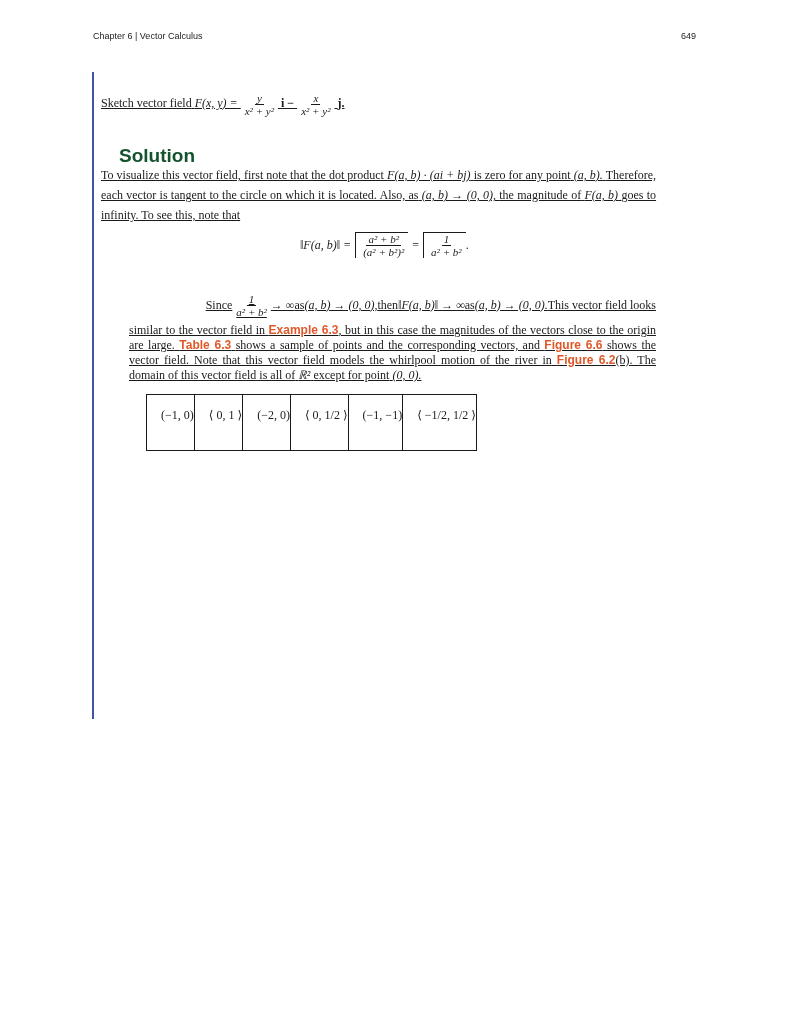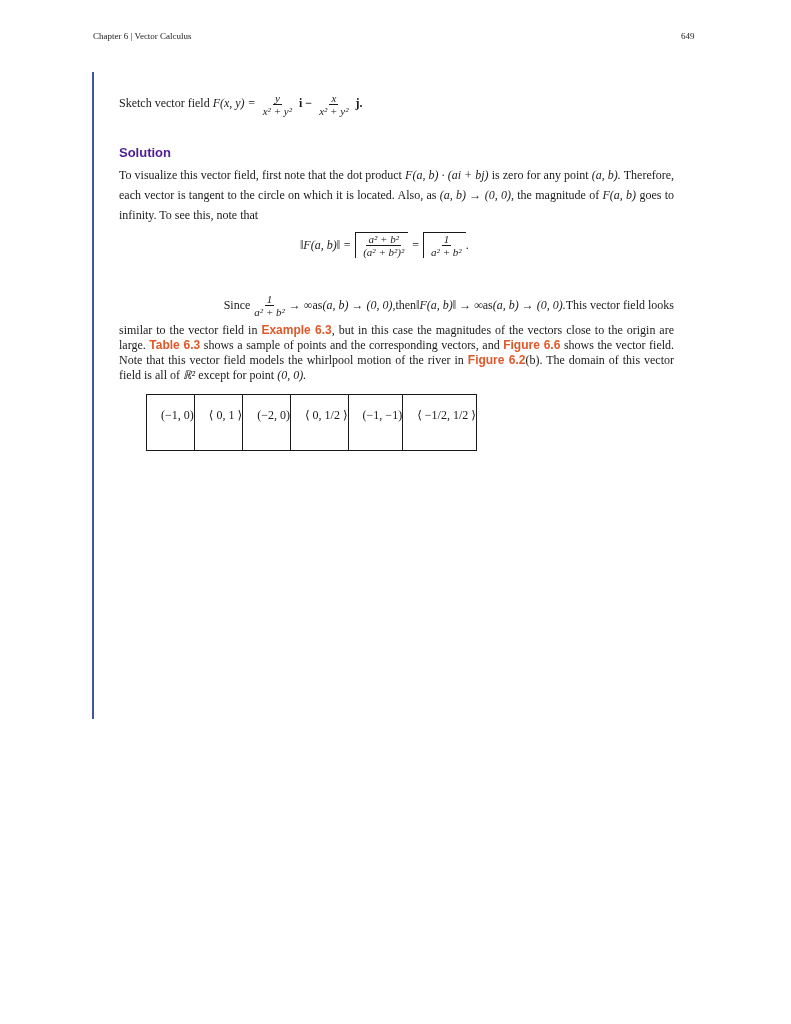--- a/index.html
+++ b/index.html
@@ -1,26 +1,26 @@
 <!DOCTYPE html>
 <html><head>
 <meta charset="utf-8">
 <style>
   html, body { margin: 0; padding: 0; }
   body { width: 791px; height: 1024px; background: #ffffff; position: relative; overflow: hidden;
          font-family: "Liberation Serif", serif; color: #1a1a1a; }
-  .hdr { position: absolute; top: 31px; font-family: Liberation Serif, serif; font-size: 9px; color: #222; }
+  .hdr { position: absolute; top: 31px; font-family: Liberation Sans, sans-serif; font-size: 9px; color: #222; }
   .hdr-left { left: 93px; }
   .hdr-right { left: 681px; }
   .vbar { position: absolute; left: 92px; top: 72px; width: 2px; height: 647px; background: #3d57a5; }
-  .body-text { position: absolute; left: 119px; width: 555px; font-size: 12px; line-height: 16px; text-align: justify; }
+  .body-text { position: absolute; left: 101px; width: 555px; font-size: 12px; line-height: 16px; text-align: justify; text-decoration: underline; }
   .math { font-family: "Liberation Serif", serif; font-style: italic; }
   .bold { font-weight: bold; font-style: normal; }
   .sol { position: absolute; left: 119px; top: 145px; font-family: "Liberation Sans", sans-serif; font-weight: bold;
-         font-size: 13px; color: #4c1d95; }
+         font-size: 19px; color: #14532d; }
   .link { color: #e0582a; font-family: "Liberation Sans", sans-serif; font-weight: bold; font-size: 12px; }
   .frac { display: inline-flex; flex-direction: column; align-items: center; vertical-align: middle; margin: 0 2px; line-height: 12px; }
   .frac .num { border-bottom: 1px solid #1a1a1a; padding: 0 2px; font-size: 11px; }
   .frac .den { padding: 0 2px; font-size: 11px; }
   table.vt { position: absolute; left: 146px; top: 394px; border-collapse: collapse; font-size: 12px; }
   table.vt td { border: 1px solid #1a1a1a; vertical-align: top; padding: 13px 0 0 14px; height: 42px; }
   table.vt tr.head td { height: 33px; }
   .c1 { width: 55px; } .c2 { width: 71px; } .c3 { width: 55px; } .c4 { width: 78px; } .c5 { width: 64px; } .c6 { width: 90px; }
 </style>
 </head>
@@ -87,21 +87,21 @@
       </span>
     <span>→ ∞</span>
     <span>as</span>
     <span class="math">(a, b) → (0, 0),</span>
     <span>then</span>
     <span class="math">‖F(a, b)‖ → ∞</span>
     <span>as</span>
     <span class="math">(a, b) → (0, 0).</span>
     <span>This vector field looks</span>
   </div>
-  <div style="margin-top:3px;">
+  <div style="margin-top:3px;margin-left:28px;">
     <span>similar to the vector field in</span>
     <a class="link">Example 6.3</a><span>, but in this case the magnitudes of the vectors close to the origin are large.</span>
     <a class="link">Table 6.3</a>
     <span>shows a sample of points and the corresponding vectors, and</span>
     <a class="link">Figure 6.6</a>
     <span>shows the vector field. Note that this vector field models the whirlpool motion of the river in</span>
     <a class="link">Figure 6.2</a><span>(b). The domain of this vector field is all of</span>
     <span class="math">ℝ²</span>
     <span>except for point</span>
     <span class="math">(0, 0).</span>

